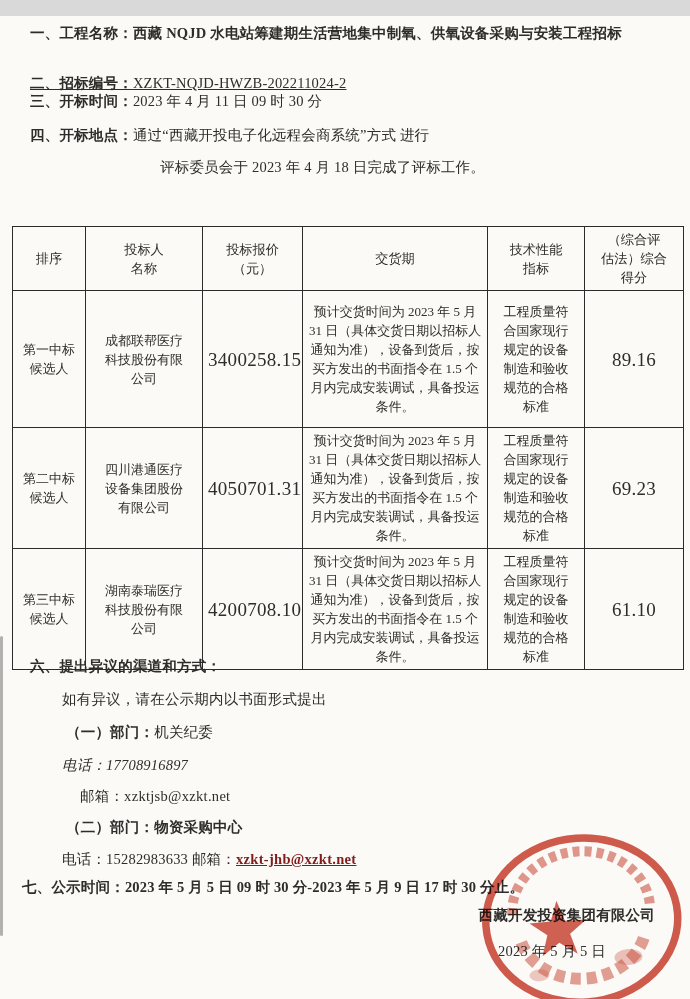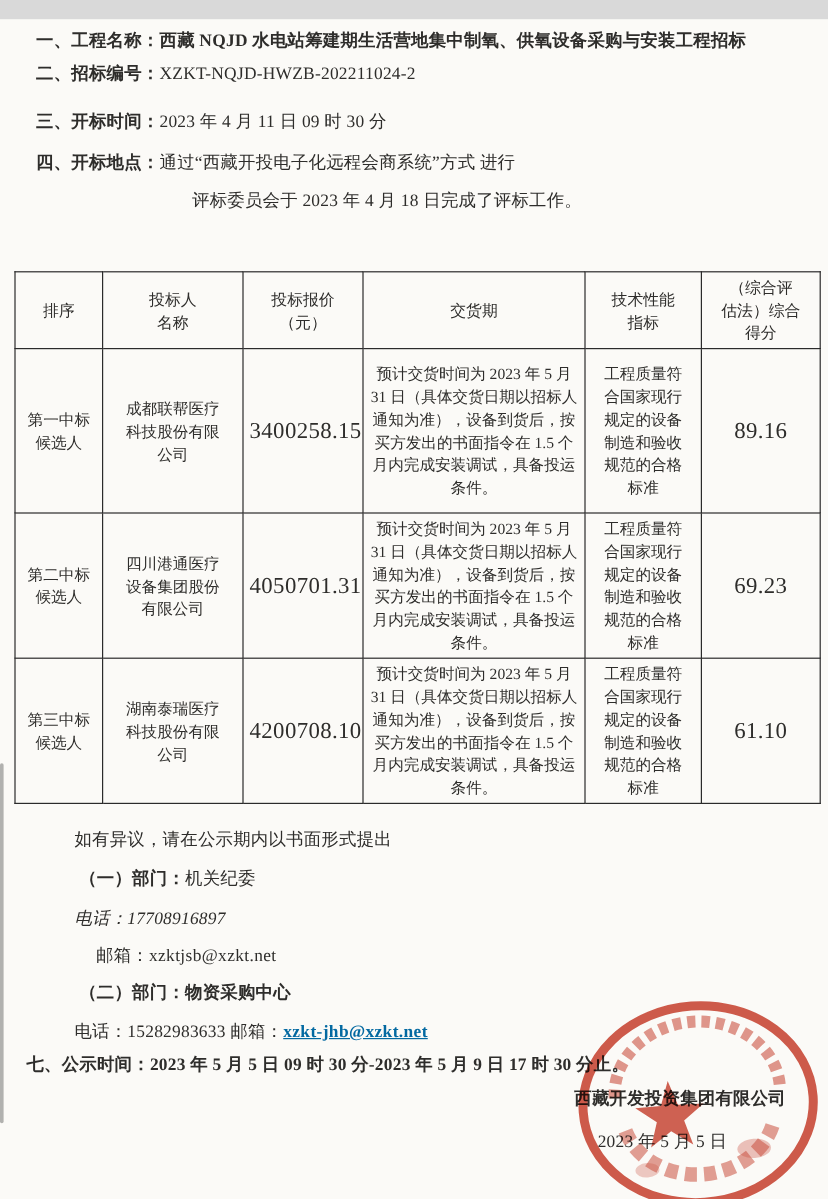--- a/index.html
+++ b/index.html
@@ -41,39 +41,39 @@
   td.delivery {
     text-align: justify;
     text-justify: inter-ideograph;
     white-space: normal;
     padding: 4px 7px;
     line-height: 19.5px;
   }
   td.technical { text-align: left; padding: 4px 9px; line-height: 19.5px; }
   td.score, td.price { font-size: 19px; letter-spacing: .3px; }
   
-  a.mail-link { color: #0369a1; font-weight: 700; text-decoration: underline; letter-spacing: .3px; }
+  a.mail-link { color: #7f1d1d; font-weight: 700; text-decoration: underline; letter-spacing: .3px; }
   .plain-mail { letter-spacing: .3px; }
   
   .seal {
     position: absolute; left: 478px; top: 816px; width: 212px; height: 182px;
     opacity: .88; mix-blend-mode: multiply;
     transform: rotate(-4deg);
     pointer-events: none;
   }
 </style>
 </head>
 <body>
 
 <div class="page">
   <div class="scan-edge"></div>
 
   <div class="line" style="left:30px; top:8px;"><span class="lbl">一、工程名称：</span><span class="b">西藏 NQJD 水电站筹建期生活营地集中制氧、供氧设备采购与安装工程招标</span></div>
 
-  <div class="line" style="left:30px; top:36px;"><span class="lbl">二、招标编号：</span><span>XZKT-NQJD-HWZB-202211024-2</span></div>
+  <div class="line" style="left:30px; top:58px;text-decoration:underline;"><span class="lbl">二、招标编号：</span><span>XZKT-NQJD-HWZB-202211024-2</span></div>
 
   <div class="line" style="left:30px; top:76px;"><span class="lbl">三、开标时间：</span><span>2023 年 4 月 11 日 09 时 30 分</span></div>
 
   <div class="line" style="left:30px; top:110px;text-align:right;"><span class="lbl">四、开标地点：</span><span>通过“西藏开投电子化远程会商系统”方式 进行</span></div>
 
   <div class="line" style="left:160px; top:142px;"><span>评标委员会于 2023 年 4 月 18 日完成了评标工作。</span></div>
 
 
   <table class="bids">
     <colgroup>
@@ -142,20 +142,21 @@
 合国家现行
 规定的设备
 制造和验收
 规范的合格
 标准</td>
       <td class="score">61.10</td>
     </tr>
   </tbody>
     </table>
 
+  <div class="line lbl" style="left:30px; top:641px;">六、提出异议的渠道和方式：</div>
 
   <div class="line" style="left:62px; top:674px;">如有异议，请在公示期内以书面形式提出</div>
 
   <div class="line" style="left:66px; top:707px;"><span class="lbl">（一）部门：</span><span>机关纪委</span></div>
 
   <div class="line" style="left:62px; top:740px;font-style:italic;"><span>电话：</span><span>17708916897</span></div>
 
   <div class="line" style="left:80px; top:771px;"><span>邮箱：</span><span class="plain-mail">xzktjsb@xzkt.net</span></div>
 
   <div class="line lbl" style="left:66px; top:802px;"><span>（二）部门：</span><span>物资采购中心</span></div>

